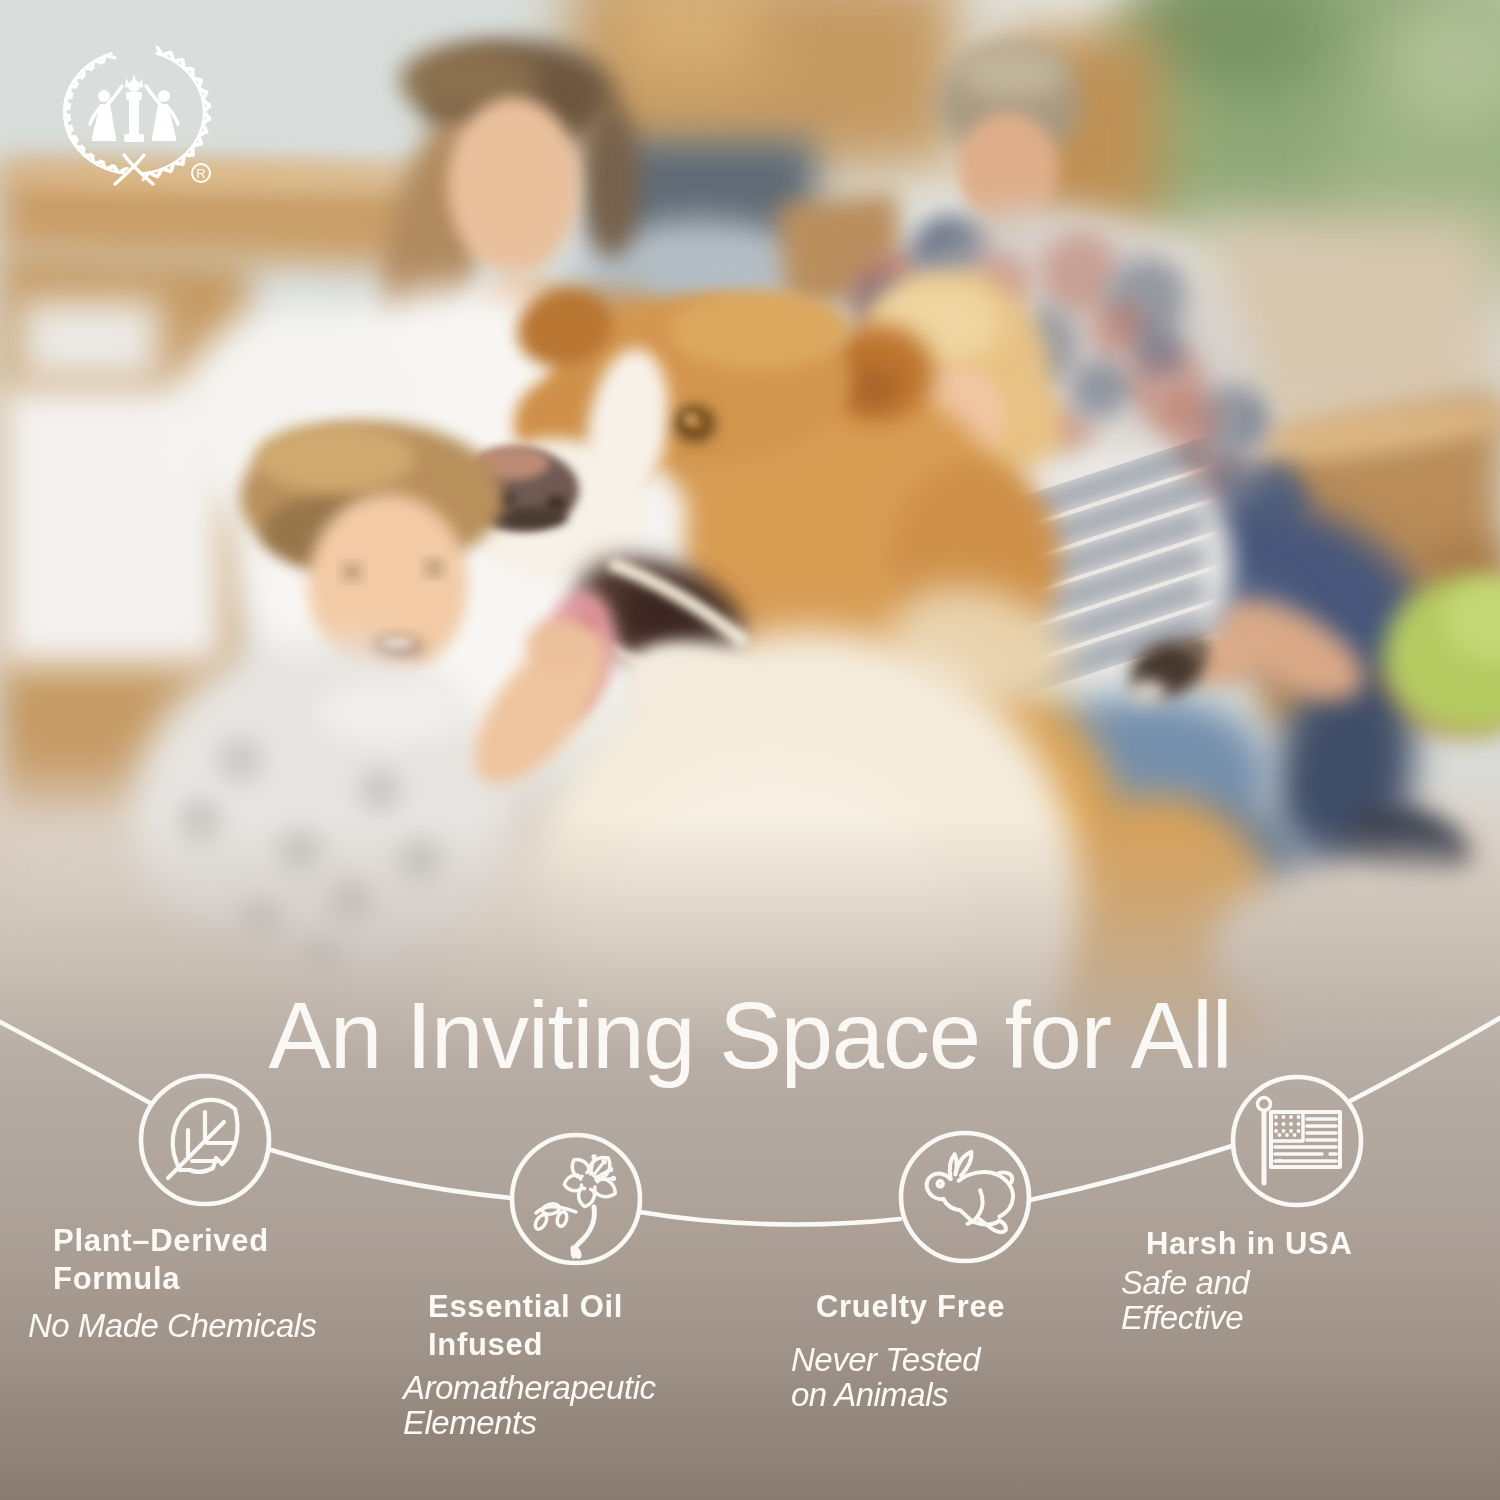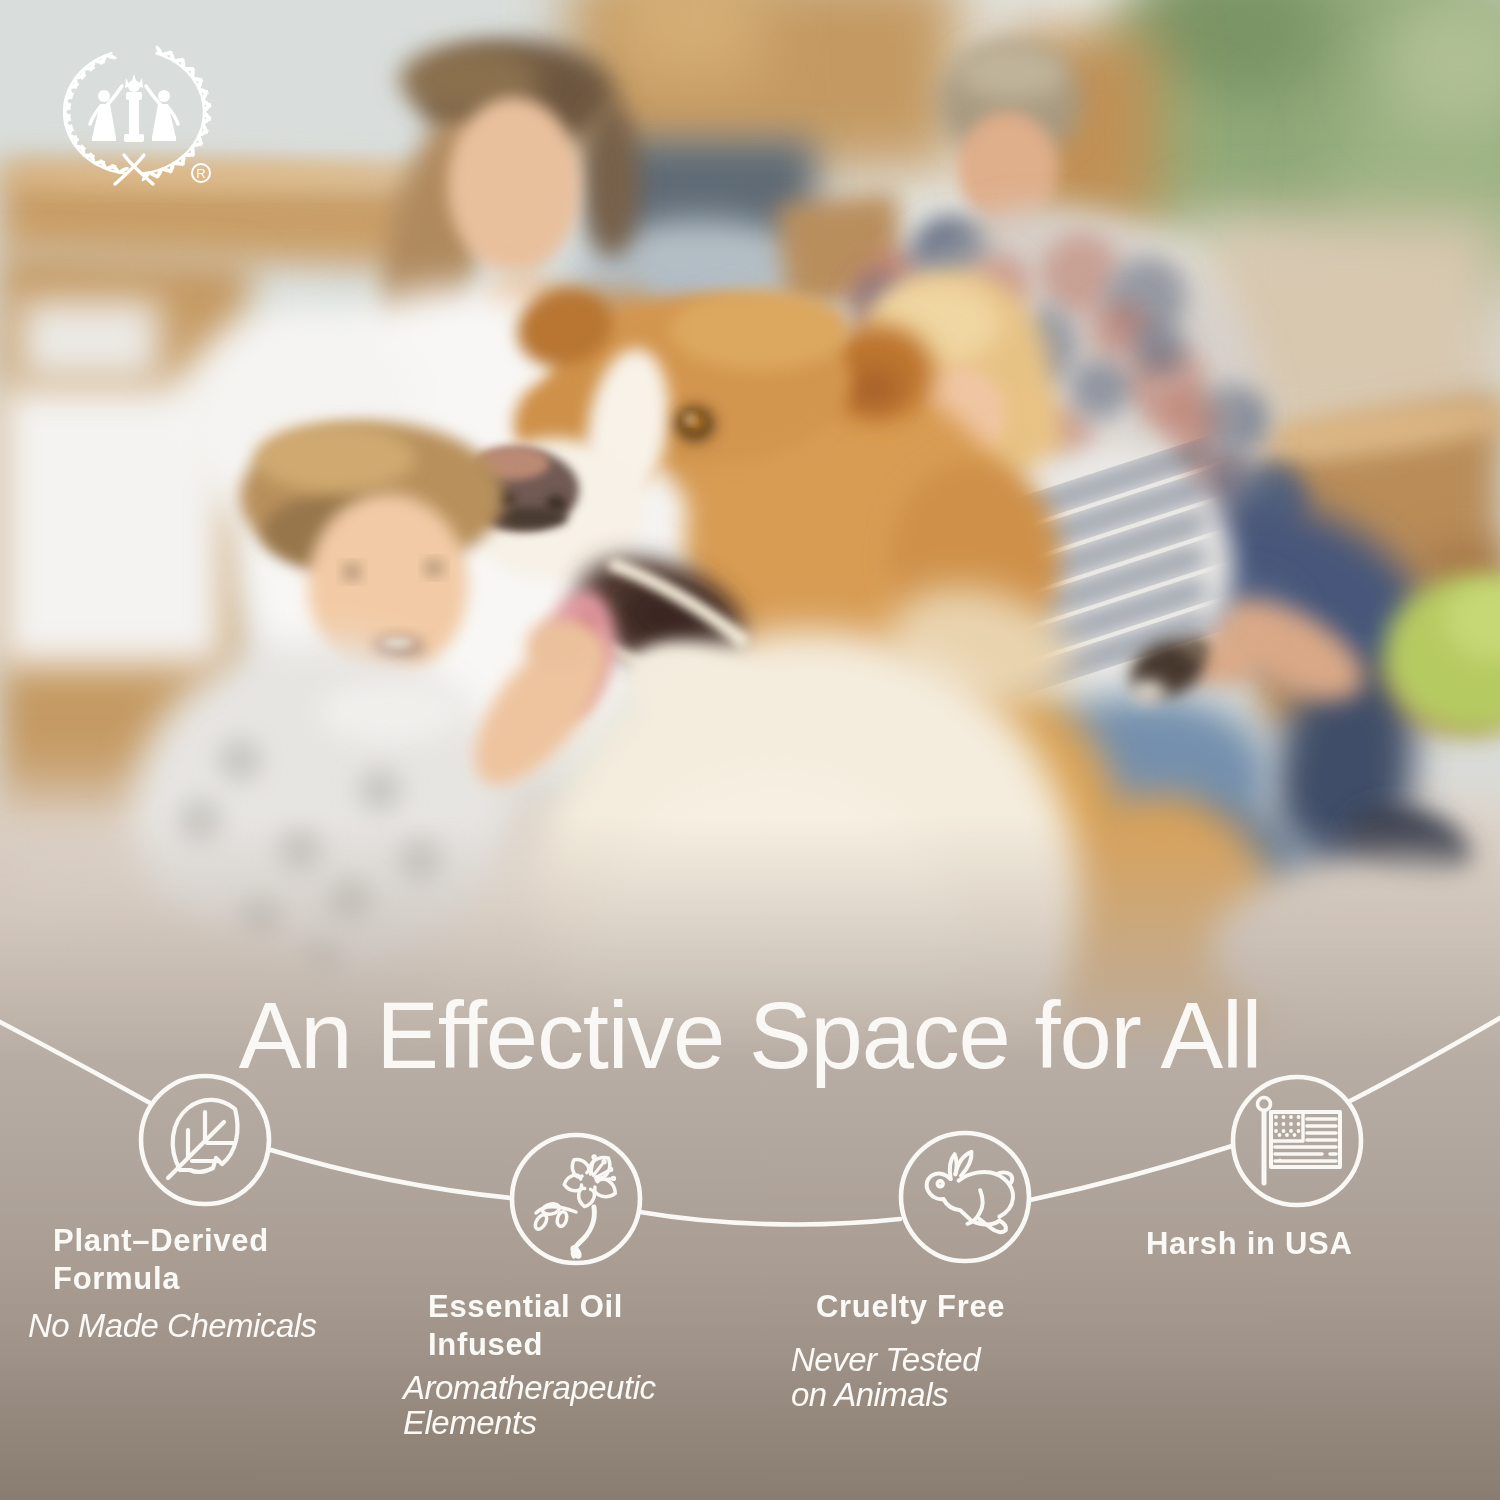--- a/index.html
+++ b/index.html
@@ -435,21 +435,21 @@
         <path d="M127,72 C132,78 136,84 138,90" stroke="#fff" stroke-width="3.5" fill="none" stroke-linecap="round"></path>
         <rect x="112" y="102" width="24" height="5"></rect>
       </g>
 
 <g>
         <circle cx="161" cy="139" r="9" fill="none" stroke="#fff" stroke-width="2"></circle>
         <text x="161" y="144" font-size="13" font-family="Liberation Sans, sans-serif" fill="#fff" text-anchor="middle">R</text>
       </g>
 </svg>
 
-<div id="headline">An Effective Space for All</div>
+<div id="headline">An Inviting Space for All</div>
 
 <svg id="band" width="1500" height="500" viewBox="0 1000 1500 500" style="position:absolute;left:0;top:1000px">
 <defs>
 <linearGradient id="bandg" x1="0" y1="1000" x2="0" y2="1500" gradientUnits="userSpaceOnUse">
 <stop offset="0" stop-color="#bab0a6"></stop>
           <stop offset="0.32" stop-color="#b1a69d"></stop>
           <stop offset="0.54" stop-color="#a89c93"></stop>
           <stop offset="0.72" stop-color="#9d9188"></stop>
           <stop offset="0.88" stop-color="#918579"></stop>
           <stop offset="1" stop-color="#897d71"></stop>
@@ -558,14 +558,15 @@
 <div class="t b" style="left:428px;top:1288px;width:300px">Essential Oil<br>Infused</div>
 
 <div class="t i" style="left:403px;top:1370px;width:350px">Aromatherapeutic<br>Elements</div>
 
 <div class="t b" style="left:816px;top:1288px;width:300px">Cruelty Free</div>
 
 <div class="t i" style="left:791px;top:1342px;width:350px">Never Tested<br>on Animals</div>
 
 <div class="t b" style="left:1146px;top:1225px;width:300px">Harsh in USA</div>
 
+<div class="t i" style="left:1121px;top:1265px;width:350px">Safe and<br>Effective</div>
 
 </div>
 
 </body></html>

